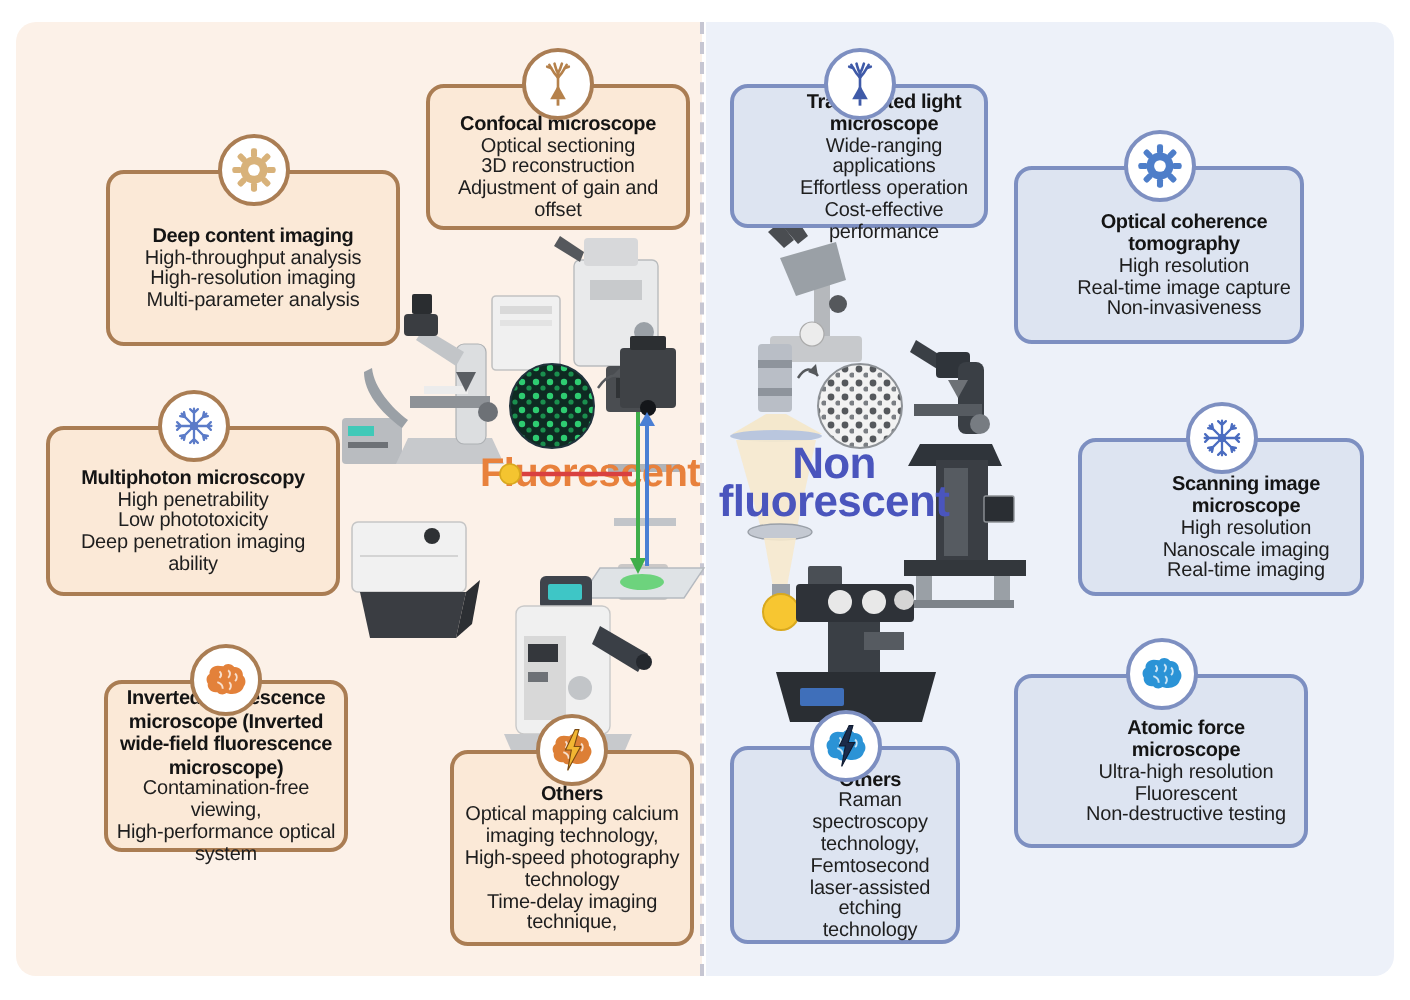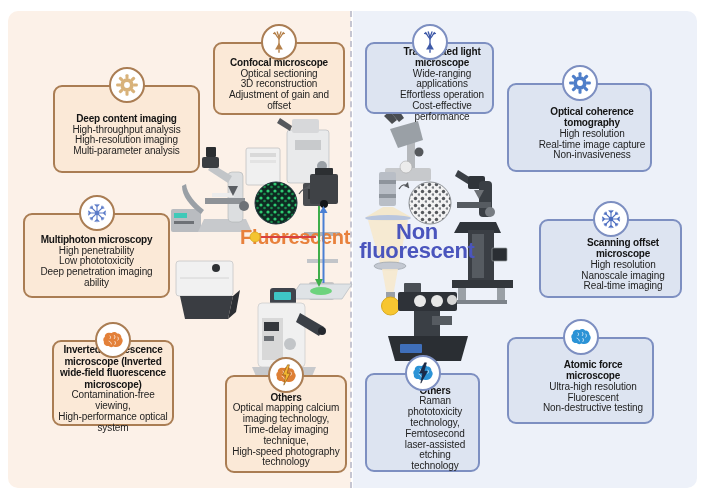--- a/index.html
+++ b/index.html
@@ -298,22 +298,22 @@
   </div>
 
   <div class="box orange" style="left:225px;top:375px;width:122px;height:98px">
     <div class="icon-badge">
       <svg style="color:#dd7f35;--bolt:#f2b632;--boltstroke:#7a4a12">
           <use href="#sym-brain-bolt"></use>
         </svg>
     </div>
     <div class="box-title">Others</div>
     <div class="box-line">Optical mapping calcium imaging technology,</div>
+    <div class="box-line">High-speed photography technology</div>
     <div class="box-line">Time-delay imaging technique,</div>
-    <div class="box-line">High-speed photography technology</div>
   </div>
 
   <div class="box blue" style="left:365px;top:42px;width:129px;height:72px">
     <div class="icon-badge">
       <svg style="color:#3f5aa8">
           <use href="#sym-neuron"></use>
         </svg>
     </div>
     <div class="box-title">Transmitted light microscope</div>
     <div class="box-line">Wide-ranging applications</div>
@@ -332,21 +332,21 @@
     <div class="box-line">Real-time image capture</div>
     <div class="box-line">Non-invasiveness</div>
   </div>
 
   <div class="box blue" style="left:539px;top:219px;width:143px;height:79px">
     <div class="icon-badge">
       <svg style="color:#4a6cc0">
           <use href="#sym-dendrite"></use>
         </svg>
     </div>
-    <div class="box-title">Scanning offset microscope</div>
+    <div class="box-title">Scanning image microscope</div>
     <div class="box-line">High resolution</div>
     <div class="box-line">Nanoscale imaging</div>
     <div class="box-line">Real-time imaging</div>
   </div>
 
   <div class="box blue" style="left:507px;top:337px;width:147px;height:87px">
     <div class="icon-badge">
       <svg style="color:#2b93d6">
           <use href="#sym-brain"></use>
         </svg>
@@ -357,17 +357,17 @@
     <div class="box-line">Non-destructive testing</div>
   </div>
 
   <div class="box blue" style="left:365px;top:373px;width:115px;height:99px">
     <div class="icon-badge">
       <svg style="color:#2b93d6;--bolt:#1c2b4a;--boltstroke:#0e1a30">
           <use href="#sym-brain-bolt"></use>
         </svg>
     </div>
     <div class="box-title">Others</div>
-    <div class="box-line">Raman phototoxicity technology,</div>
+    <div class="box-line">Raman spectroscopy technology,</div>
     <div class="box-line">Femtosecond laser-assisted etching technology</div>
   </div>
 
 </div>
 
 </body></html>

